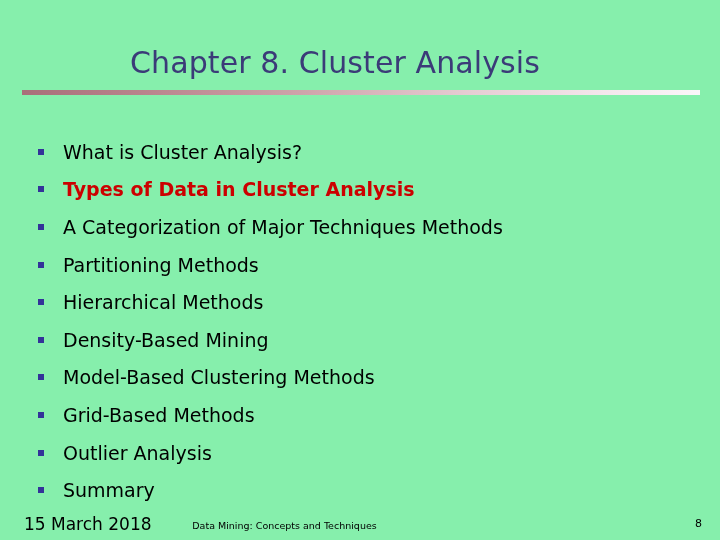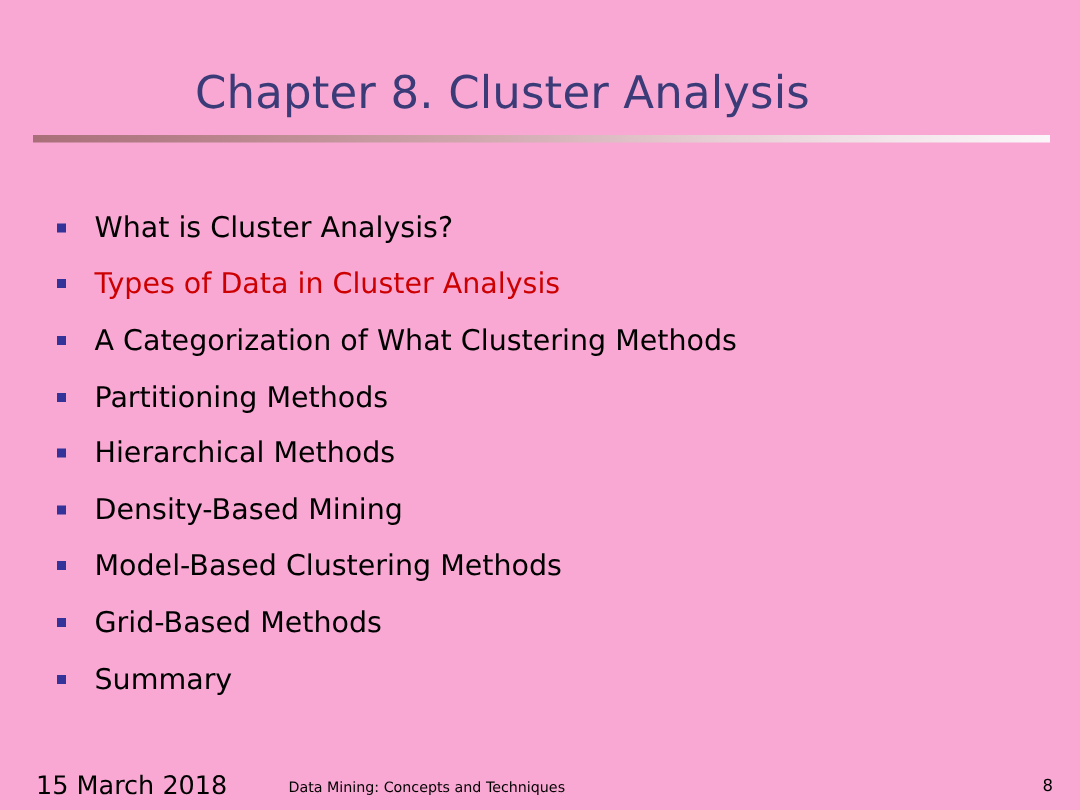--- a/index.html
+++ b/index.html
@@ -8,21 +8,21 @@
     padding: 0;
     background: #ffffff;
   }
   body {
     font-family: "DejaVu Sans", "Liberation Sans", sans-serif;
   }
   .slide {
     position: relative;
     width: 720px;
     height: 540px;
-    background: #f9a8d4;
+    background: #86efac;
     overflow: hidden;
   }
 
   
   .slide-title {
     position: absolute;
     left: 0;
     top: 44px;
     width: 670px;
     text-align: center;
@@ -77,20 +77,21 @@
     background: #333399;
   }
   .bullet-text {
     font-size: 19px;
     line-height: 22px;
     color: #000000;
     white-space: nowrap;
   }
   .bullet-text.accent-red {
     color: #cc0000;
+    font-weight: bold;
   }
 
   
   .footer {
     position: absolute;
     left: 0;
     bottom: 0;
     width: 720px;
     height: 28px;
   }
@@ -140,21 +141,21 @@
       <span class="bullet-text">What is Cluster Analysis?</span>
     </li>
 
     <li class="bullet-item">
       <span class="bullet-marker"></span>
       <span class="bullet-text accent-red">Types of Data in Cluster Analysis</span>
     </li>
 
     <li class="bullet-item">
       <span class="bullet-marker"></span>
-      <span class="bullet-text">A Categorization of What Clustering Methods</span>
+      <span class="bullet-text">A Categorization of Major Techniques Methods</span>
     </li>
 
     <li class="bullet-item">
       <span class="bullet-marker"></span>
       <span class="bullet-text">Partitioning Methods</span>
     </li>
 
     <li class="bullet-item">
       <span class="bullet-marker"></span>
       <span class="bullet-text">Hierarchical Methods</span>
@@ -168,20 +169,24 @@
     <li class="bullet-item">
       <span class="bullet-marker"></span>
       <span class="bullet-text">Model-Based Clustering Methods</span>
     </li>
 
     <li class="bullet-item">
       <span class="bullet-marker"></span>
       <span class="bullet-text">Grid-Based Methods</span>
     </li>
 
+    <li class="bullet-item">
+      <span class="bullet-marker"></span>
+      <span class="bullet-text">Outlier Analysis</span>
+    </li>
 
     <li class="bullet-item">
       <span class="bullet-marker"></span>
       <span class="bullet-text">Summary</span>
     </li>
 
   </ul>
 
   <div class="footer">
     <div class="footer-date">15 March 2018</div>

